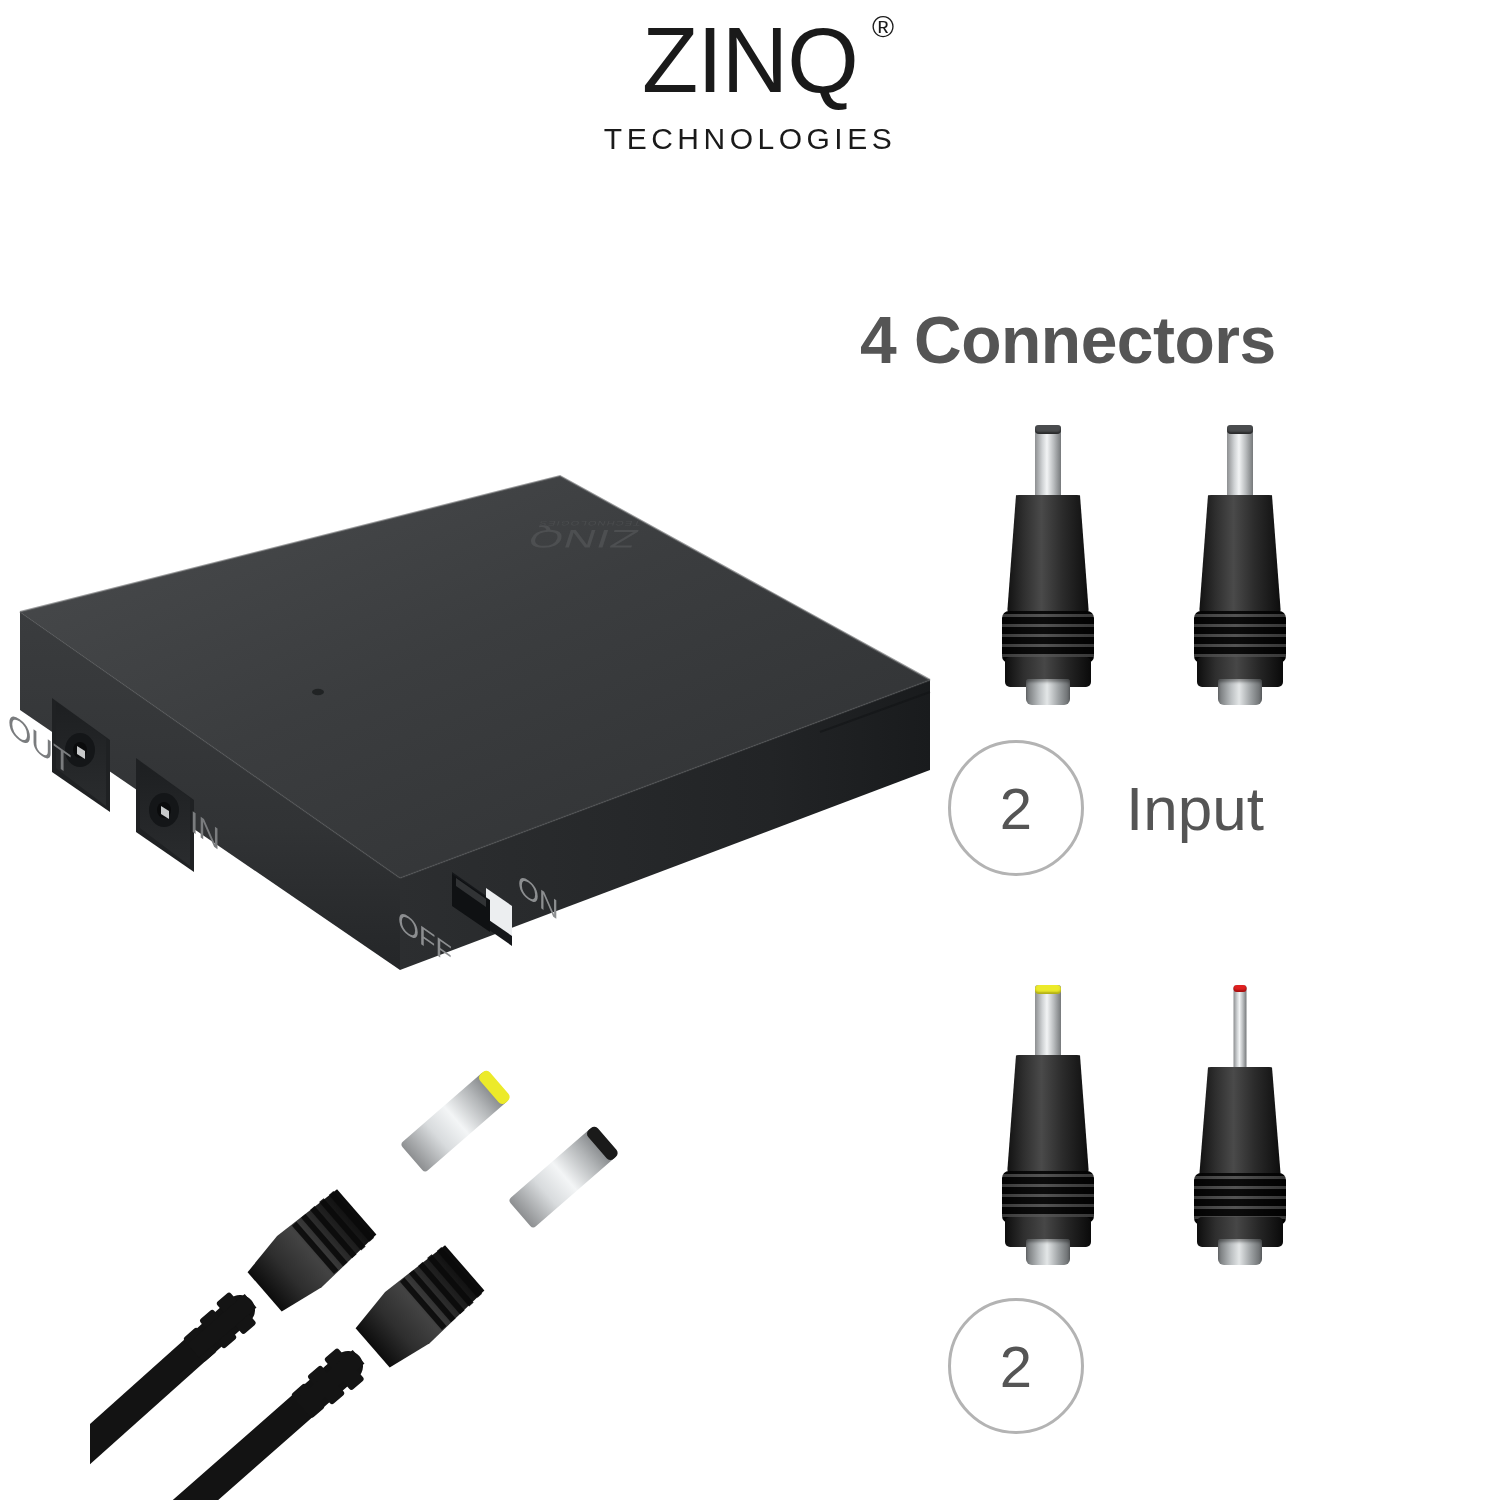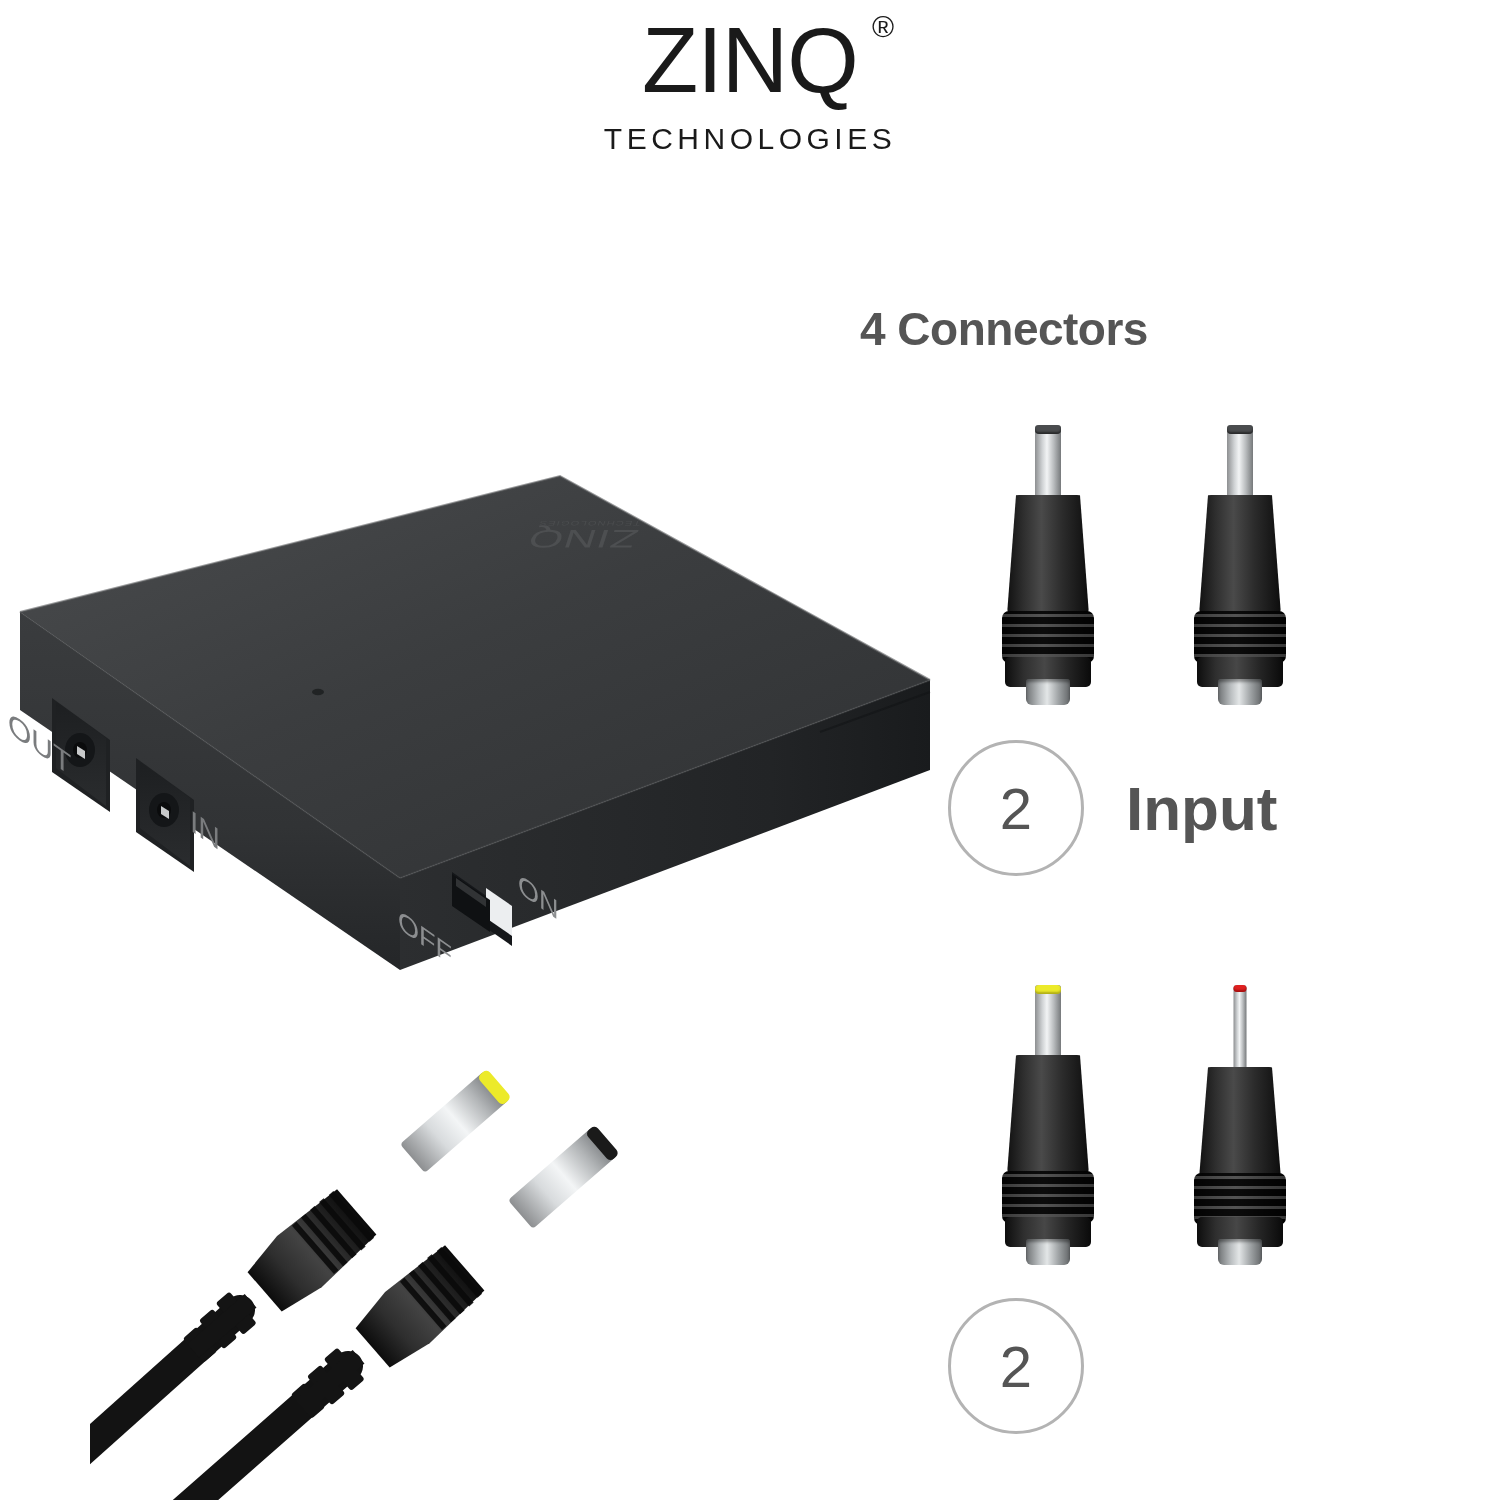--- a/index.html
+++ b/index.html
@@ -22,33 +22,33 @@
     position:absolute;right:-14px;top:-4px;font-size:30px;color:#1a1a1a;
   }
   #logo .sub{
     display:block;text-align:center;font-size:30px;letter-spacing:4.5px;
     color:#1a1a1a;margin-top:8px;font-weight:400;
   }
 
   
   #headline{
     position:absolute;left:860px;top:302px;width:540px;height:76px;
-    font-size:46px;font-weight:bold;color:#555555;letter-spacing:-0.5px;
+    font-size:66px;font-weight:bold;color:#555555;letter-spacing:-0.5px;
     white-space:nowrap;
   }
 
   
   .badge-row{position:absolute;display:flex;align-items:center;gap:42px;}
   .badge-circle{
     width:130px;height:130px;border-radius:50%;
     border:3px solid #b3b3b3;background:#fff;
     display:flex;align-items:center;justify-content:center;
     font-size:58px;color:#555;font-weight:400;
   }
-  .badge-label{font-size:62px;font-weight:bold;color:#555;white-space:nowrap;}
+  .badge-label{font-size:62px;font-weight:normal;color:#555;white-space:nowrap;}
   #badge-input{left:948px;top:740px;}
   #badge-output{left:948px;top:1298px;}
 
   
   .conn{position:absolute;width:96px;height:258px;}
   .conn .pin{
     position:absolute;left:50%;transform:translateX(-50%);top:0;
     width:26px;height:74px;border-radius:3px 3px 0 0;
     background:linear-gradient(90deg,#8d8f91 0%,#cfd2d4 28%,#f2f4f5 46%,#b9bcbe 72%,#76797b 100%);
   }

